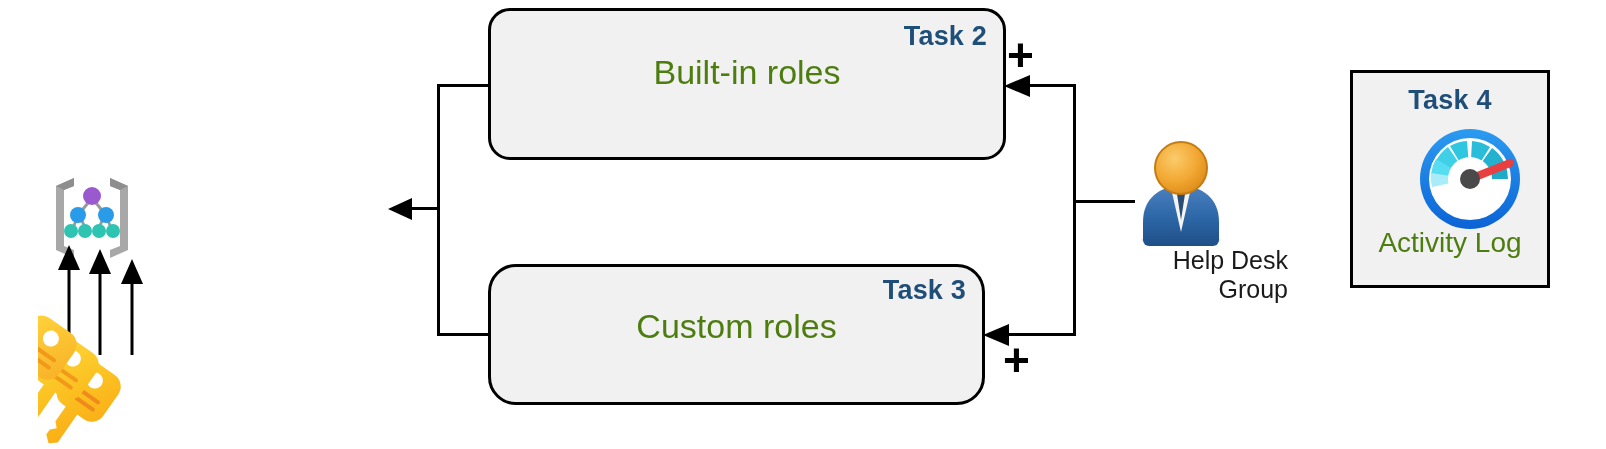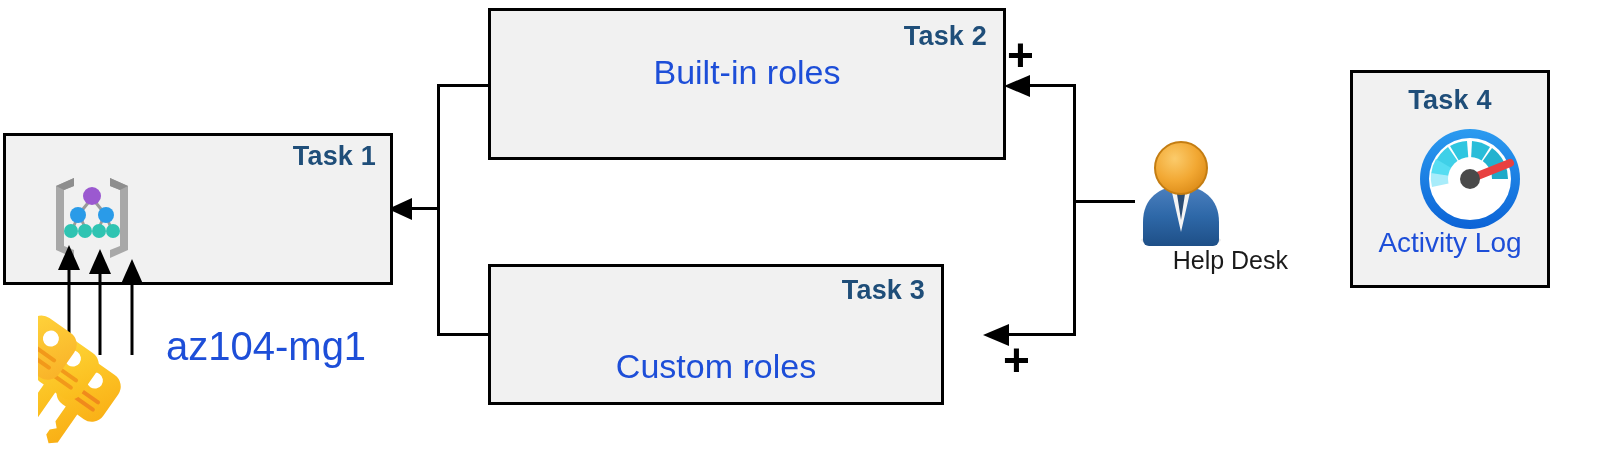--- a/index.html
+++ b/index.html
@@ -1,37 +1,37 @@
 <!DOCTYPE html>
 <html><head>
 <meta charset="utf-8">
 <style>
   html,body{margin:0;padding:0;background:#ffffff;}
   body{font-family:"Liberation Sans",sans-serif;}
   #stage{position:relative;width:1606px;height:449px;background:#ffffff;overflow:hidden;}
 
   .box{position:absolute;background:#F1F1F1;border:3px solid #000000;box-sizing:border-box;}
   .task-tag{position:absolute;color:#1F4E79;font-weight:bold;font-size:27px;letter-spacing:.2px;white-space:nowrap;}
-  .box-text{position:absolute;color:#1d4ed8;font-size:34px;line-height:1.25;text-align:center;white-space:nowrap;}
+  .box-text{position:absolute;color:#4d7c0f;font-size:34px;line-height:1.25;text-align:center;white-space:nowrap;}
 
   
   #box1{left:3px;top:133px;width:390px;height:152px;}
   #t1tag{right:14px;top:5px;}
   #t1label{left:160px;top:185px;font-size:40px;}
 
   
-  #box2{left:488px;top:8px;width:518px;height:152px;}
+  #box2{left:488px;top:8px;width:518px;height:152px;border-radius:22px;}
   #t2tag{right:16px;top:10px;}
   #t2l1{left:0;right:0;top:40px;}
   #t2l2{left:0;right:0;top:83px;}
 
   
-  #box3{left:488px;top:264px;width:456px;height:141px;}
+  #box3{left:488px;top:264px;width:497px;height:141px;border-radius:28px;}
   #t3tag{right:16px;top:8px;}
-  #t3l1{left:0;right:0;top:38px;margin-top:40px;}
+  #t3l1{left:0;right:0;top:38px;}
   #t3l2{left:0;right:0;top:81px;}
 
   
   #box4{left:1350px;top:70px;width:200px;height:218px;}
   #t4tag{left:0;right:0;top:12px;text-align:center;}
   #t4label{left:0;right:0;top:152px;font-size:28px;text-align:center;}
 
   
   .ln{position:absolute;background:#000000;}
   .plus{position:absolute;color:#000;font-size:46px;font-weight:bold;line-height:1;}
@@ -73,24 +73,20 @@
     <polygon points="0,12 26,1 26,23" fill="#000"></polygon>
   </svg>
   <div class="ln" style="left:1004px;top:333px;width:72px;height:3px;"></div>
   <svg style="position:absolute;left:983px;top:323px;width:26px;height:24px;" viewBox="0 0 26 24">
     <polygon points="0,12 26,1 26,23" fill="#000"></polygon>
   </svg>
 
   <div class="plus" style="left:1007px;top:32px;">+</div>
   <div class="plus" style="left:1003px;top:337px;">+</div>
 
-  <div class="box" id="box1">
-    <div class="task-tag" id="t1tag">Task 1</div>
-    <div class="box-text" id="t1label">az104-mg1</div>
-  </div>
 
   <svg id="mg-icon" viewBox="0 0 88 92">
 
     <path d="M26 6 L8 14 L8 78 L26 86 L26 78 L16 74 L16 18 L26 14 Z" fill="#A8A8A8"></path>
     <path d="M26 6 L8 14 L16 18 L26 14 Z" fill="#8E8E8E"></path>
 
     <path d="M62 6 L80 14 L80 78 L62 86 L62 78 L72 74 L72 18 L62 14 Z" fill="#A8A8A8"></path>
     <path d="M62 6 L80 14 L72 18 L62 14 Z" fill="#8E8E8E"></path>
 
     <g stroke="#9a9a9a" stroke-width="3" fill="none">
@@ -183,20 +179,21 @@
       </linearGradient>
     </defs>
     <ellipse cx="48" cy="100" rx="40" ry="6" fill="#d9d9d9" opacity="0.55"></ellipse>
     <path d="M10 100 v-18 C10 58 27 46 48 46 C69 46 86 58 86 82 v18 a6 6 0 0 1 -6 6 h-64 a6 6 0 0 1 -6 -6 z" fill="url(#body)"></path>
     <path d="M38 48 L48 92 L58 48 C54 52 42 52 38 48 z" fill="#f4f4f4"></path>
     <path d="M44 54 L48 80 L52 54 z" fill="#2B4C73"></path>
     <circle cx="48" cy="28" r="26" fill="url(#head)" stroke="#C47D12" stroke-width="2"></circle>
   </svg>
   <div id="hd-label">
     <div>Help Desk</div>
+    <div>Group</div>
   </div>
 
   <div class="box" id="box4">
     <div class="task-tag" id="t4tag">Task 4</div>
     <div class="box-text" id="t4label">Activity Log</div>
   </div>
 
   <svg id="gauge" viewBox="0 0 130 106">
     <defs>
       <linearGradient id="ring" x1="0" y1="0" x2="0" y2="1">

